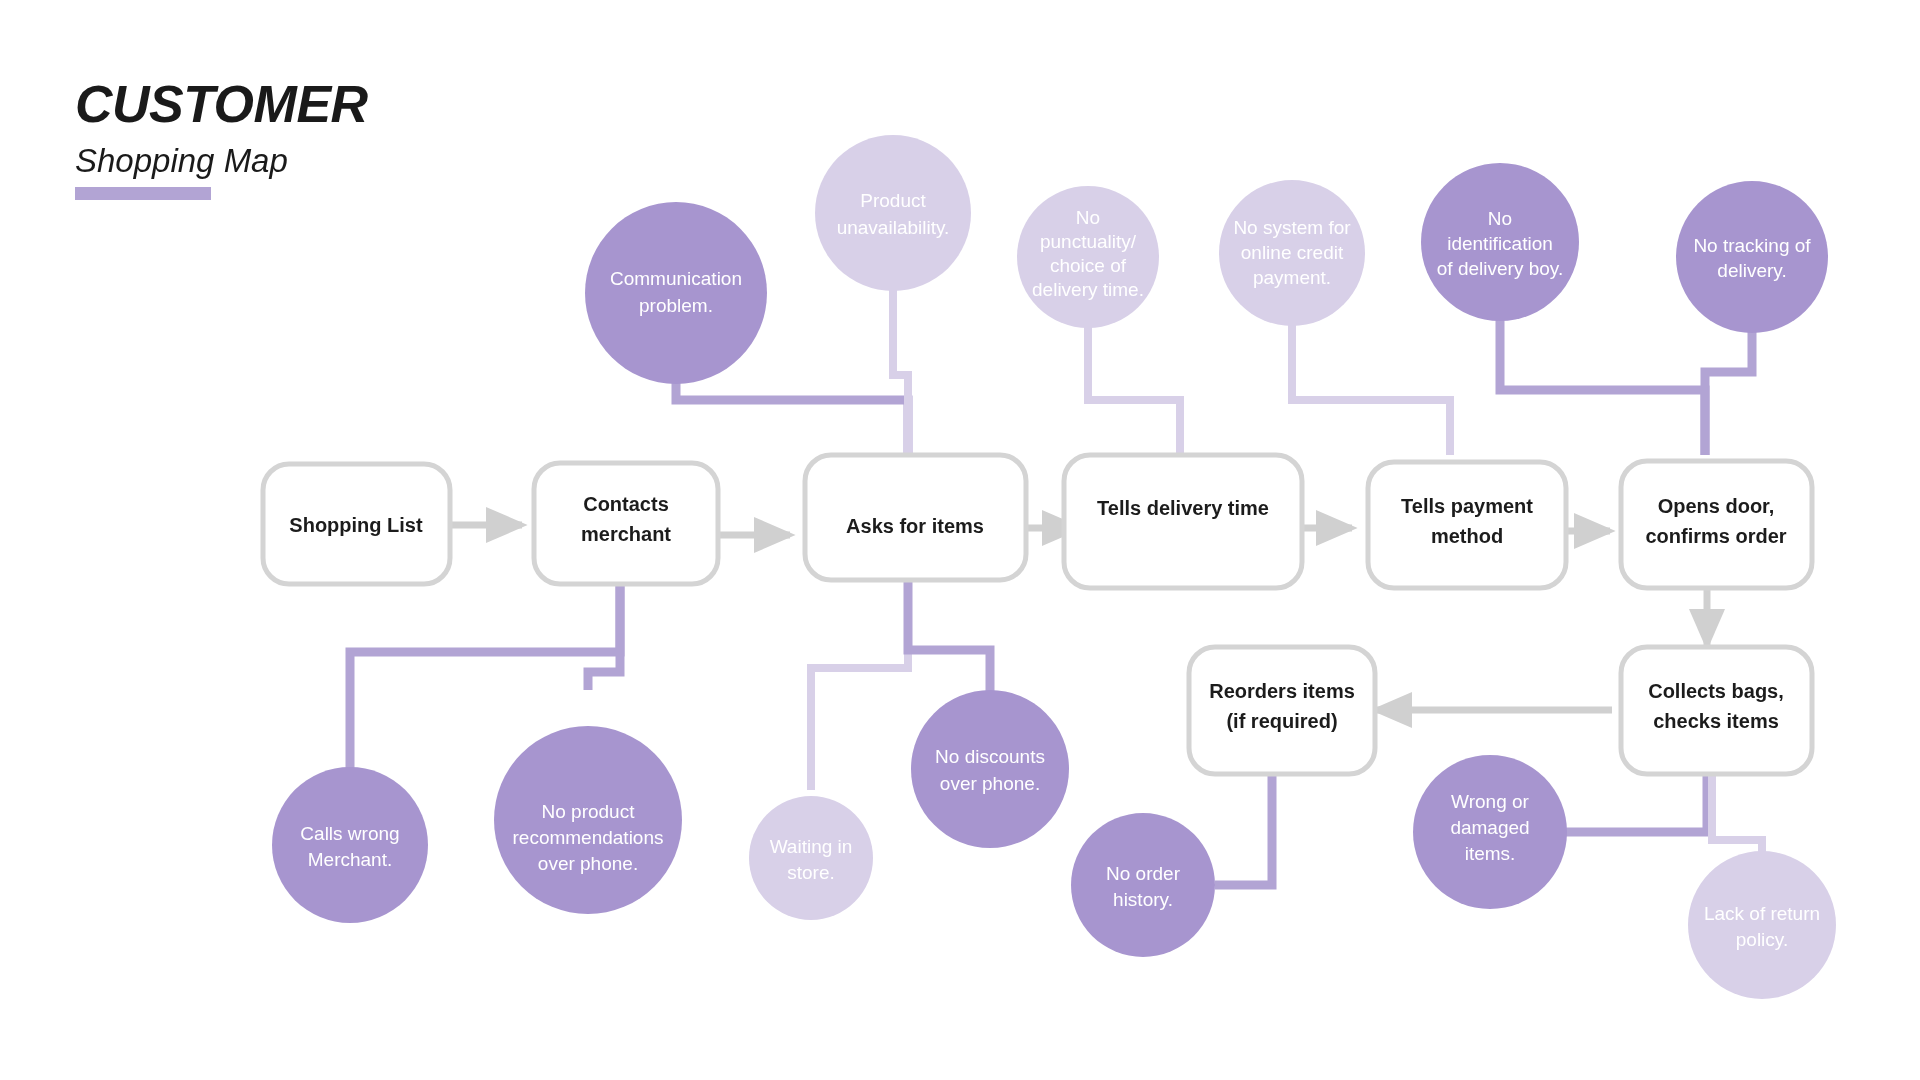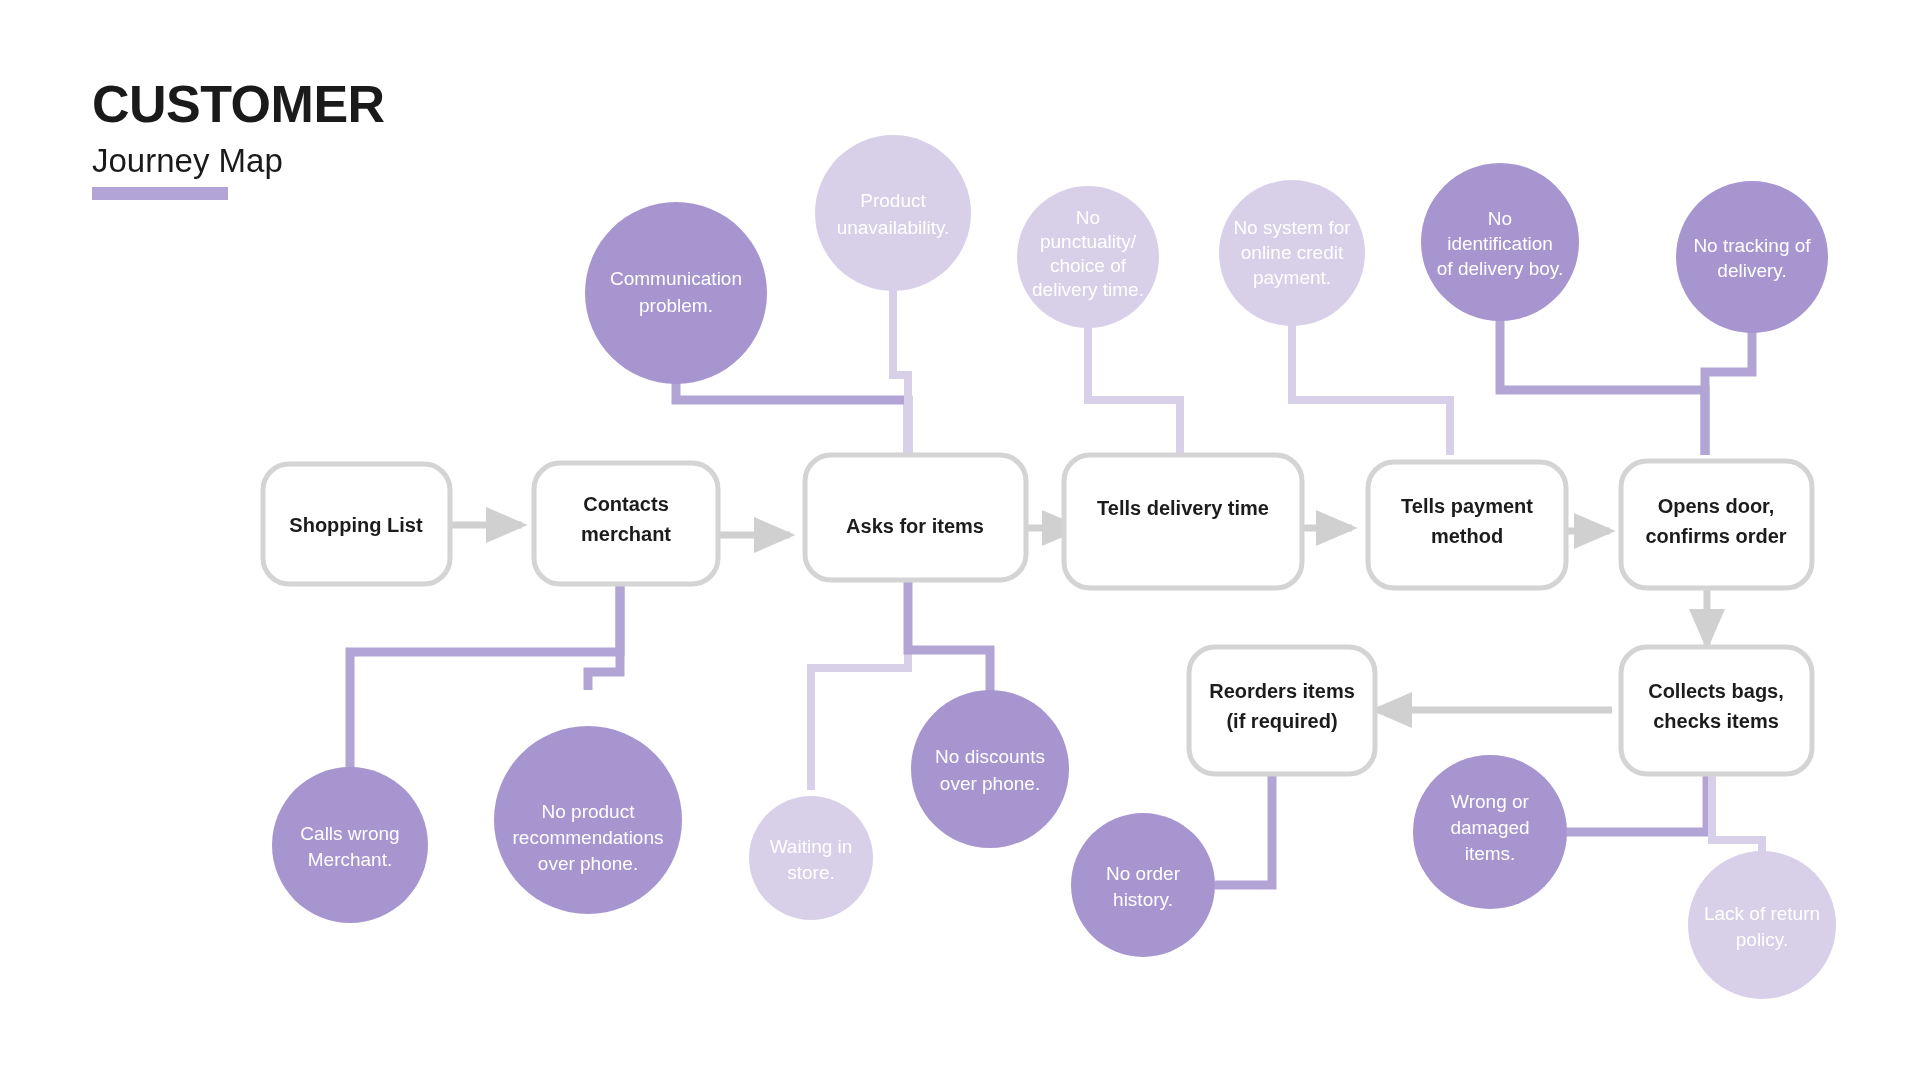--- a/index.html
+++ b/index.html
@@ -15,22 +15,23 @@
     position: relative;
   }
   #canvas {
     position: absolute;
     top: 0; left: 0;
     width: 1920px;
     height: 1080px;
   }
   .title-block {
     position: absolute;
-    left: 92px;
+    left: 75px;
     top: 78px;
+    font-style: italic;
   }
   .title-main {
     font-family: "Liberation Sans", sans-serif;
     font-weight: bold;
     font-size: 52px;
     letter-spacing: -0.5px;
     color: #1a1a1a;
     line-height: 1.0;
     margin: 0;
     white-space: nowrap;
@@ -68,21 +69,21 @@
     fill: #ffffff;
     stroke: #d4d4d4;
     stroke-width: 5;
   }
 </style>
 </head>
 <body>
 
 <div class="title-block">
   <div class="title-main">CUSTOMER</div>
-  <div class="title-sub">Journey Map</div>
+  <div class="title-sub">Shopping Map</div>
   <div class="title-rule"></div>
 </div>
 
 <svg id="canvas" viewBox="0 0 1920 1080">
   <defs>
     <marker id="arrowGray" markerWidth="8" markerHeight="8" refX="5.2" refY="3" orient="auto" markerUnits="strokeWidth">
       <path d="M0,0.4 L6,3 L0,5.6 Z" fill="#d0d0d0"></path>
     </marker>
   </defs>
 

